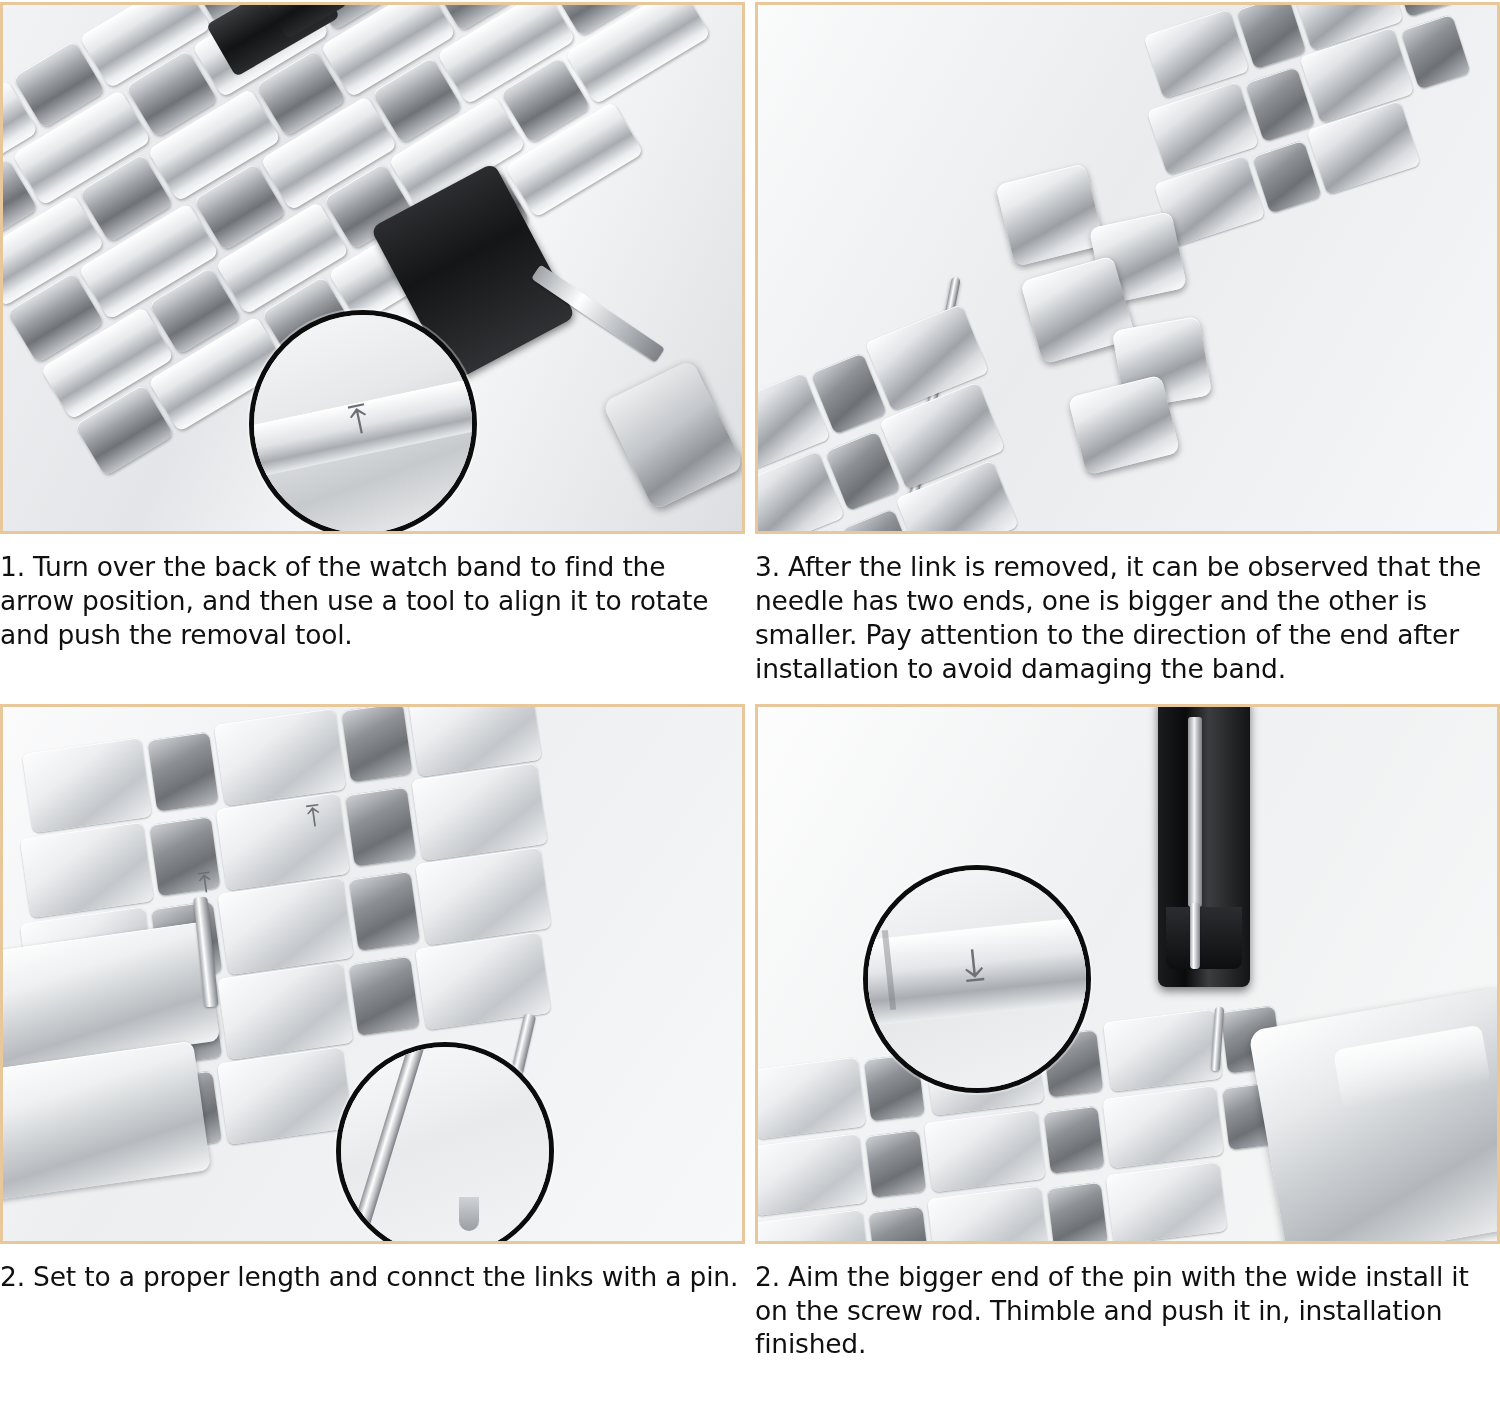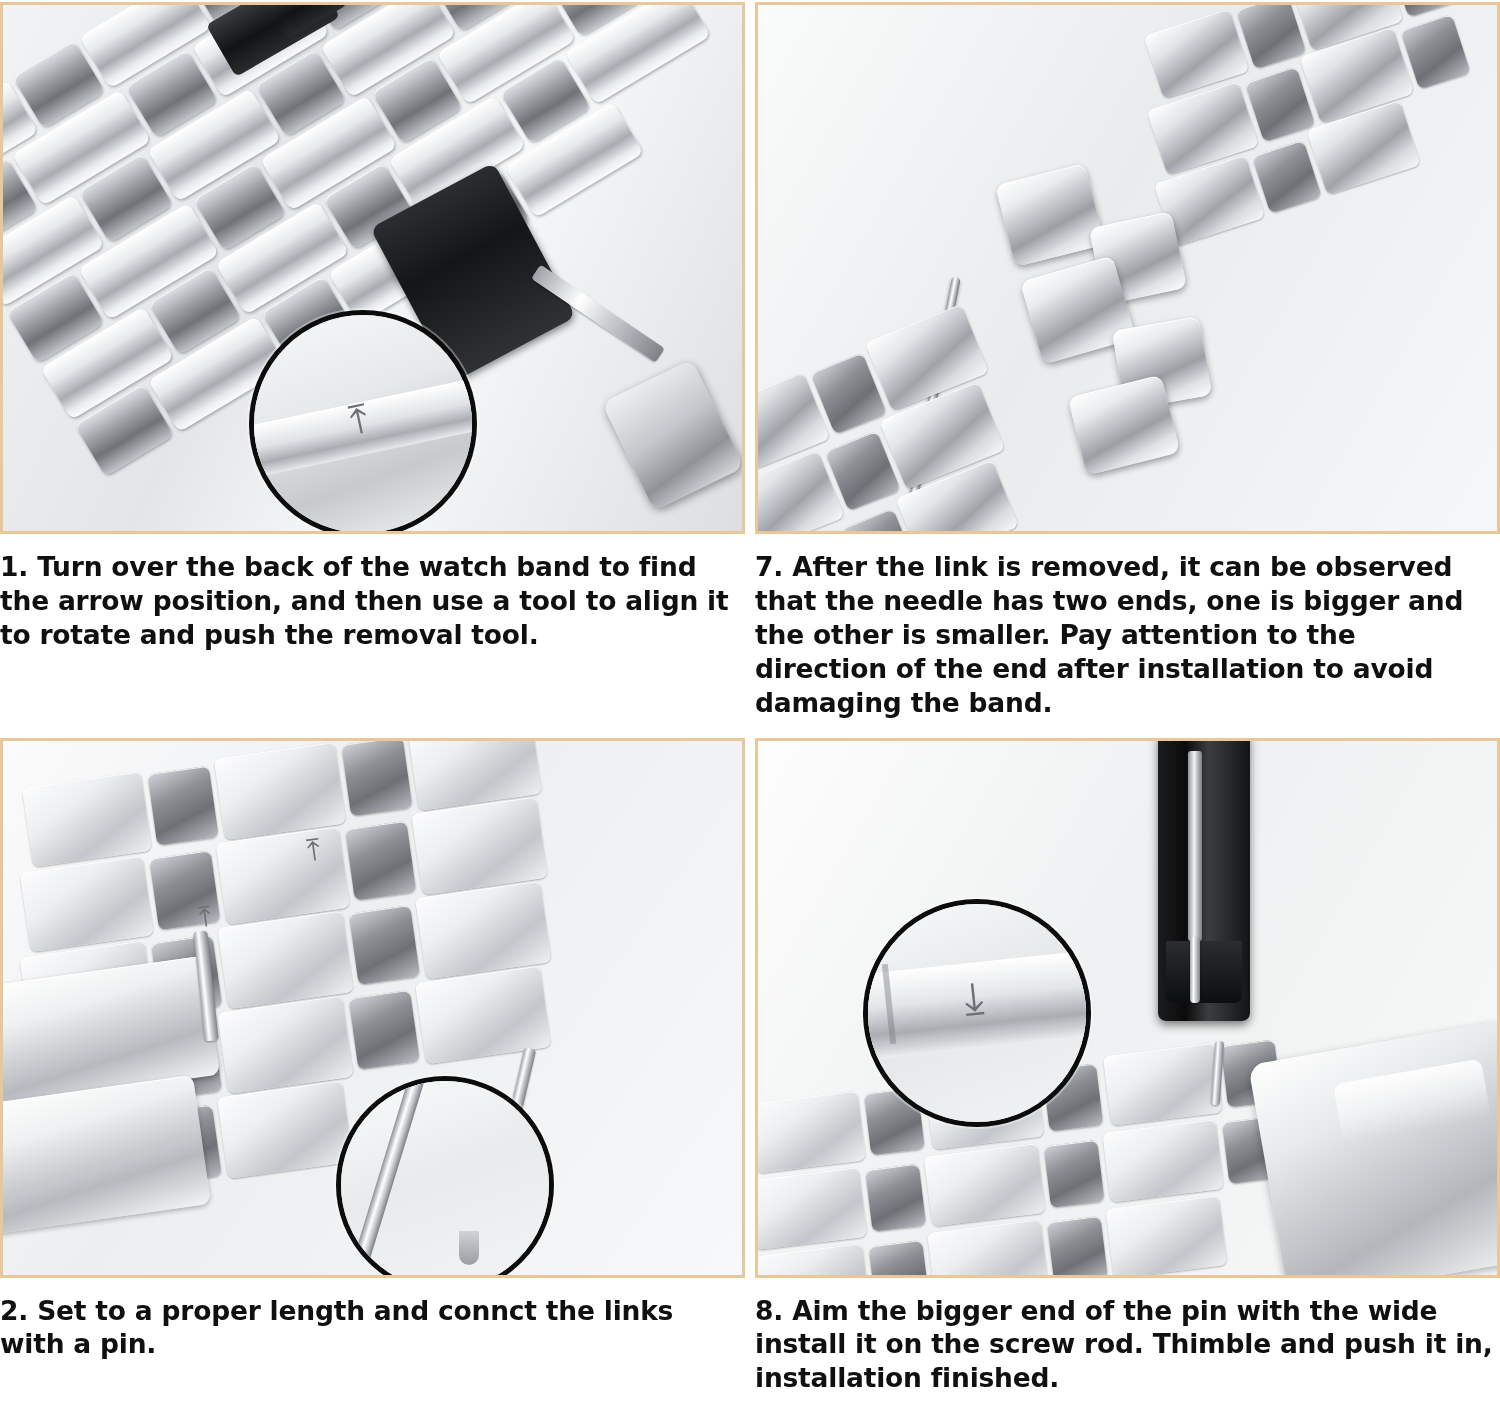--- a/index.html
+++ b/index.html
@@ -42,21 +42,20 @@
     background: #d8dadd;
   }
   .photo.tall { height: 540px; }
   .caption {
     margin-top: 16px;
     font-size: 26.5px;
     line-height: 1.28;
     letter-spacing: -0.2px;
     color: #101010;
     padding-right: 6px;
-    font-weight: bold;
   }
 
   
   .bg-light {
     position: absolute;
     inset: 0;
     background:
       linear-gradient(115deg, #f2f3f5 0%, #e3e5e8 38%, #f7f8f9 60%, #dcdee1 100%);
   }
   .link {
@@ -301,21 +300,21 @@
           <div class="link dark" style="left:130px;top:34px;width:56px;height:66px;"></div>
           <div class="link" style="left:192px;top:26px;width:104px;height:74px;"></div>
           <div class="link" style="left:0px;top:108px;width:108px;height:72px;"></div>
           <div class="link dark" style="left:114px;top:112px;width:56px;height:64px;"></div>
           <div class="link" style="left:176px;top:104px;width:106px;height:74px;"></div>
           <div class="link" style="left:-14px;top:186px;width:108px;height:72px;"></div>
           <div class="link dark" style="left:100px;top:190px;width:56px;height:64px;"></div>
           <div class="link" style="left:162px;top:182px;width:104px;height:72px;"></div>
         </div>
       </div>
-      <div class="caption">7. After the link is removed, it can be observed that the needle has two ends, one is bigger and the other is smaller. Pay attention to the direction of the end after installation to avoid damaging the band.</div>
+      <div class="caption">3. After the link is removed, it can be observed that the needle has two ends, one is bigger and the other is smaller. Pay attention to the direction of the end after installation to avoid damaging the band.</div>
     </div>
 
     <div class="cell">
       <div class="photo p3 tall">
         <div class="bg-light" style="background:linear-gradient(125deg,#fbfbfc 0%,#eceeef 40%,#f7f8f9 100%);"></div>
 
         <div class="band">
           <div class="link soft" style="left:90px;top:-10px;width:120px;height:80px;"></div>
           <div class="link dark" style="left:216px;top:-6px;width:62px;height:72px;"></div>
           <div class="link soft" style="left:284px;top:-12px;width:122px;height:82px;"></div>
@@ -399,17 +398,17 @@
 
         <div class="pin" style="left:455px;top:300px;width:9px;height:64px;transform:rotate(4deg);"></div>
 
         <div class="magnifier" style="left:105px;top:158px;width:218px;height:218px;">
           <div style="position:absolute;inset:0;background:linear-gradient(160deg,#f8f9fa 0%,#e4e6e8 45%,#f2f3f4 100%);"></div>
           <div style="position:absolute;left:-12px;top:58px;width:250px;height:86px;transform:rotate(-6deg);background:linear-gradient(180deg,#ffffff,#e3e5e8 40%,#a9adb2 72%,#eceeef);"></div>
           <div class="arrow-mark" style="left:96px;top:72px;font-size:44px;transform:rotate(-6deg);">⤓</div>
           <div style="position:absolute;left:18px;top:60px;width:6px;height:80px;background:rgba(120,124,128,.45);transform:rotate(-6deg);"></div>
         </div>
       </div>
-      <div class="caption">8. Aim the bigger end of the pin with the wide install it on the screw rod. Thimble and push it in, installation finished.</div>
+      <div class="caption">2. Aim the bigger end of the pin with the wide install it on the screw rod. Thimble and push it in, installation finished.</div>
     </div>
 
   </div>
 </div>
 
 </body></html>

